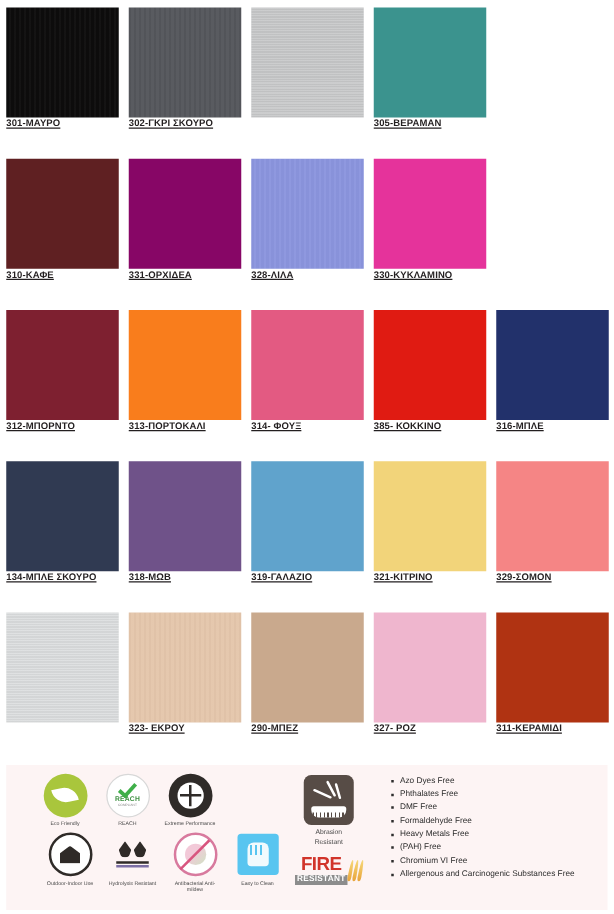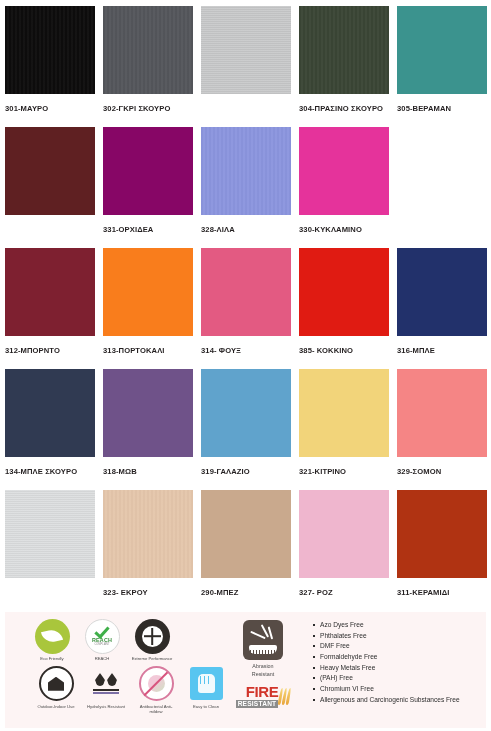--- a/index.html
+++ b/index.html
@@ -45,23 +45,23 @@
     position: absolute; inset: 0;
     background: repeating-linear-gradient(
       90deg, rgba(0,0,0,0.02) 0px, rgba(0,0,0,0.02) 2px,
       rgba(255,255,255,0.03) 2px, rgba(255,255,255,0.03) 4px);
     pointer-events: none;
   }
   .swatch-label {
     font-size: 7.6px;
     color: #231f20;
     letter-spacing: 0.1px;
-    padding-top: 10px;
     white-space: nowrap;
     font-weight: 600;
+    text-decoration: underline;
   }
 
   
   .cert-panel {
     position: absolute;
     left: 5px; top: 612px;
     width: 481px; height: 116px;
     background: #fdf4f4;
     display: flex;
     align-items: stretch;
@@ -201,21 +201,21 @@
     position: absolute; left: 6px; top: 7px; width: 28px; height: 18px;
   }
   .abr-icon .ray {
     position: absolute; height: 1.8px; background: #fff; border-radius: 1px;
   }
   .abr-cap {
     font-size: 5.4px; color: #4b4b4b; text-align: center;
     line-height: 1.4; margin-top: 3px;
   }
   .fire-lockup { margin-top: 7px; display: flex; align-items: center; }
-  .fire-text { display: flex; flex-direction: column; align-items: flex-end; }
+  .fire-text { display: flex; flex-direction: column; align-items: center; }
   .fire-big {
     font-size: 15px; font-weight: bold; color: #d1342a;
     letter-spacing: -0.4px; line-height: .95;
     font-family: "Liberation Sans", sans-serif;
   }
   .fire-small {
     font-size: 6.6px; font-weight: bold; color: #fff;
     background: #8c8c8c; letter-spacing: .2px;
     padding: 0 2px; line-height: 1.2; margin-top: 1px;
   }
@@ -259,32 +259,29 @@
         <div class="swatch-label">301-ΜΑΥΡΟ</div>
       </div>
       <div class="swatch-cell">
         <div class="swatch-chip tex-soft" style="background-color: rgb(84, 86, 91);"></div>
         <div class="swatch-label">302-ΓΚΡΙ ΣΚΟΥΡΟ</div>
       </div>
       <div class="swatch-cell">
         <div class="swatch-chip tex-weave" style="background-color: rgb(201, 202, 203);"></div>
       </div>
       <div class="swatch-cell">
-        <div class="swatch-chip tex-soft" style="background-color: rgb(58, 69, 53);"></div>
-        <div class="swatch-label">304-ΠΡΑΣΙΝΟ ΣΚΟΥΡΟ</div>
-      </div>
-      <div class="swatch-cell">
         <div class="swatch-chip" style="background-color: rgb(59, 147, 142);"></div>
         <div class="swatch-label">305-ΒΕΡΑΜΑΝ</div>
       </div>
     </div>
 
     <div class="swatch-row">
       <div class="swatch-cell">
         <div class="swatch-chip" style="background-color: rgb(95, 32, 34);"></div>
+        <div class="swatch-label">310-ΚΑΦΕ</div>
       </div>
       <div class="swatch-cell">
         <div class="swatch-chip" style="background-color: rgb(135, 6, 102);"></div>
         <div class="swatch-label">331-ΟΡΧΙΔΕΑ</div>
       </div>
       <div class="swatch-cell">
         <div class="swatch-chip tex-soft" style="background-color: rgb(139, 149, 222);"></div>
         <div class="swatch-label">328-ΛΙΛΑ</div>
       </div>
       <div class="swatch-cell">

